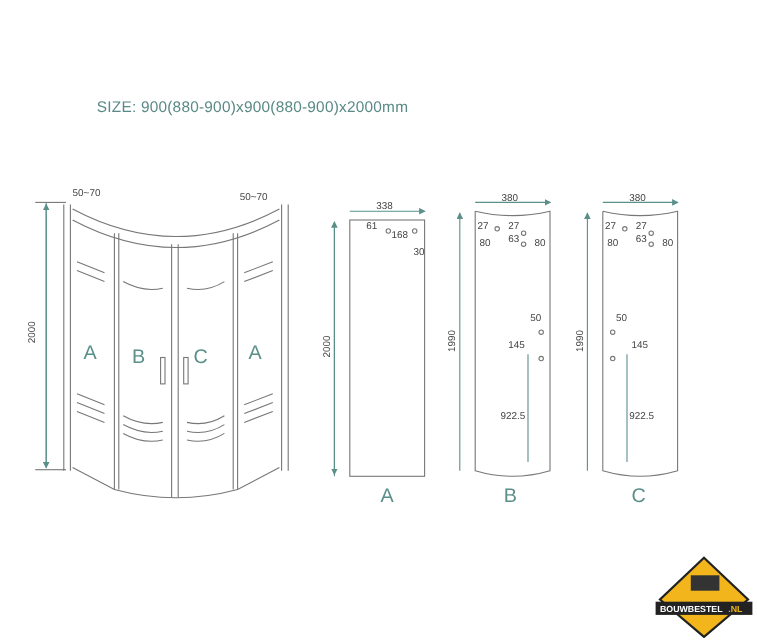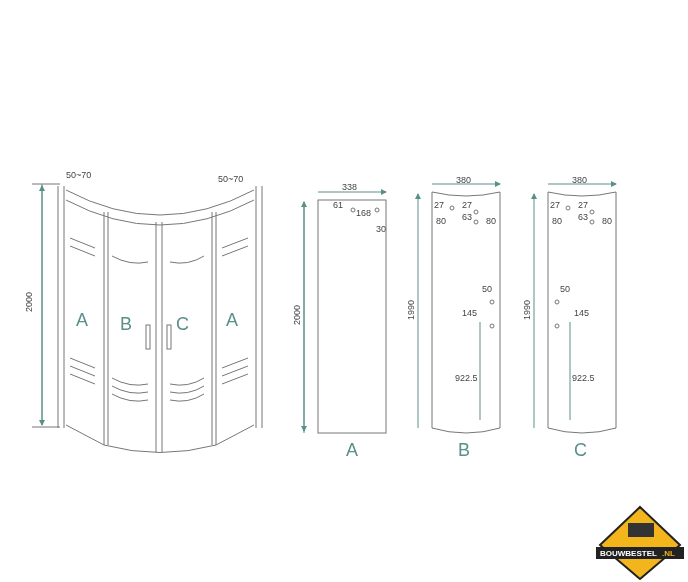--- a/index.html
+++ b/index.html
@@ -7,20 +7,21 @@
   svg{position:absolute;left:0;top:0;}
   .title{position:absolute;left:88px;top:89px;font-size:14px;color:#5a8a86;letter-spacing:0.2px;}
   .dim{fill:#444;font-size:9px;font-family:"Liberation Sans",sans-serif;}
   .lbl{fill:#5a8f8a;font-size:18px;font-family:"Liberation Sans",sans-serif;}
   .logo{position:absolute;left:594px;top:505px;width:92px;height:75px;}
 </style>
 </head>
 <body>
 
 <div id="stage">
+  <div class="title">SIZE: 900(880-900)x900(880-900)x2000mm</div>
 
   <svg width="688" height="582">
     <defs>
       <marker id="ar" markerWidth="6" markerHeight="6" refX="5" refY="3" orient="auto">
           <path d="M0,0 L6,3 L0,6 z" fill="#5a8f8a"></path>
         </marker>
     </defs>
     <g stroke="#777" fill="none" stroke-width="1">
 
       <line x1="42" y1="184" x2="42" y2="425" marker-end="url(#ar)" stroke="#5a8f8a"></line>

